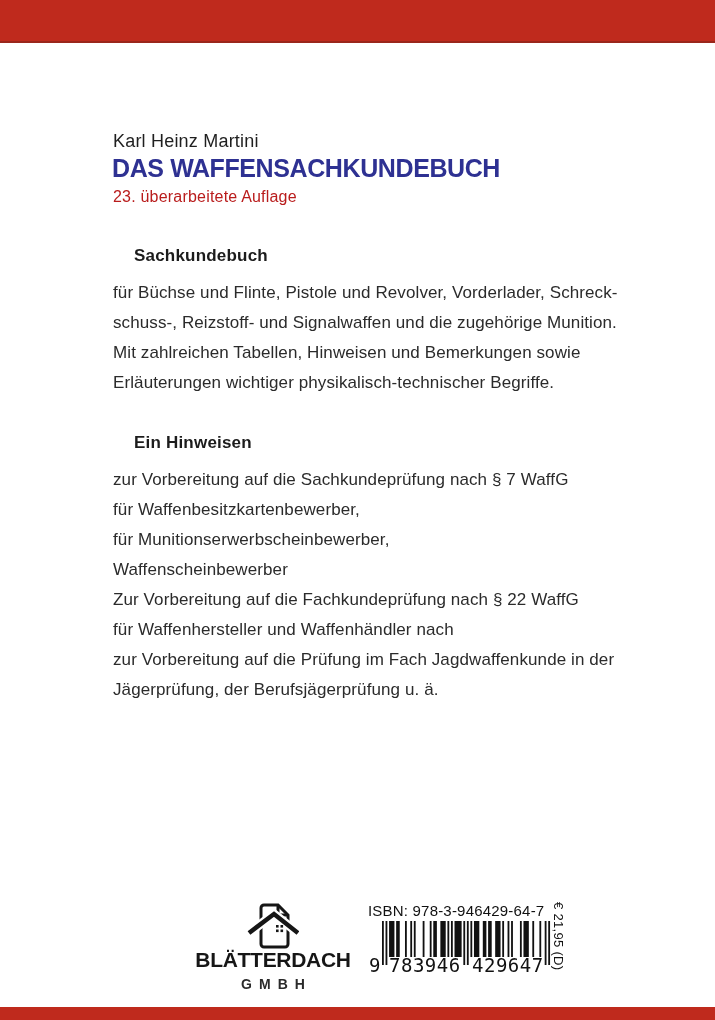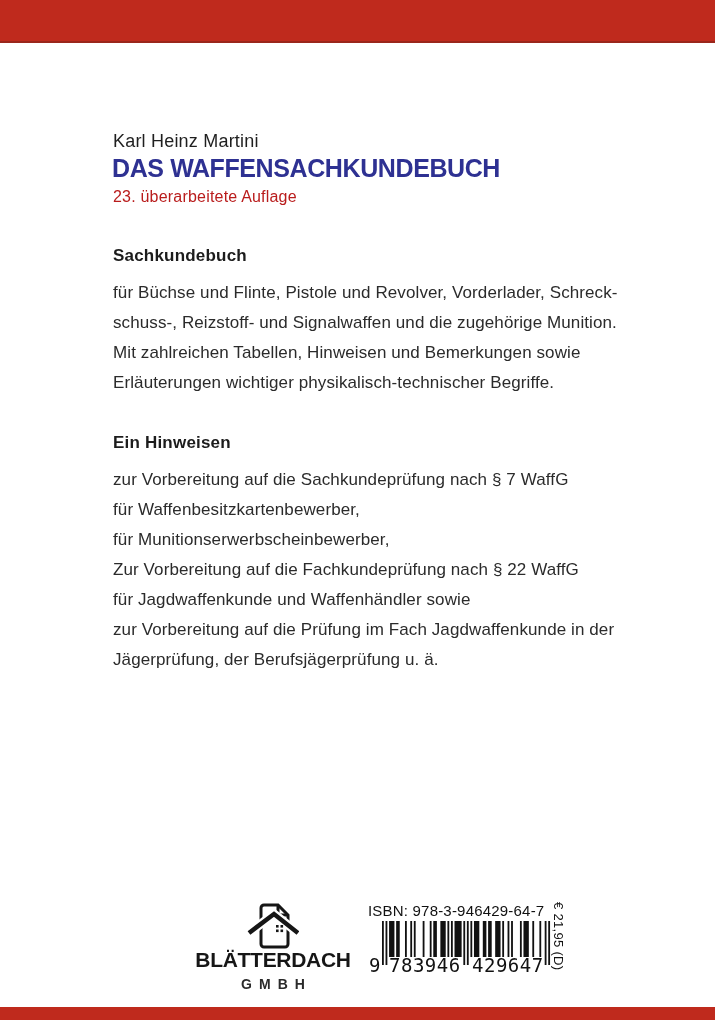--- a/index.html
+++ b/index.html
@@ -28,21 +28,21 @@
   .edition {
     position: absolute; left: 113px; top: 188px;
     font-size: 16px; color: #b91c1c; letter-spacing: 0.2px;
   }
 
   .blurb { position: absolute; left: 113px; width: 510px; color: #2b2b2b; }
   .blurb-1 { top: 245px; }
   .blurb-2 { top: 432px; }
   .blurb .heading {
     font-size: 17px; font-weight: bold; color: #1c1c1c;
-    line-height: 22px; margin-bottom: 11px; letter-spacing: 0.2px;
+    line-height: 22px; margin-bottom: 11px; letter-spacing: 0.2px; margin-left: 21px;
   }
   .blurb .line {
     font-size: 17px; line-height: 30px; letter-spacing: 0.1px; white-space: nowrap;
   }
 
   .footer { position: absolute; left: 0; top: 898px; width: 715px; height: 100px; }
 
   .publisher { position: absolute; left: 192px; top: 0; width: 162px; text-align: center; }
   .publisher-icon { position: absolute; left: 55px; top: 4px; }
   .publisher-name {
@@ -93,22 +93,23 @@
     <div class="line">schuss-, Reizstoff- und Signalwaffen und die zugehörige Munition.</div>
     <div class="line">Mit zahlreichen Tabellen, Hinweisen und Bemerkungen sowie</div>
     <div class="line">Erläuterungen wichtiger physikalisch-technischer Begriffe.</div>
   </div>
 
   <div class="blurb blurb-2">
     <div class="heading">Ein Hinweisen</div>
     <div class="line">zur Vorbereitung auf die Sachkundeprüfung nach § 7 WaffG</div>
     <div class="line">für Waffenbesitzkartenbewerber,</div>
     <div class="line">für Munitionserwerbscheinbewerber,</div>
+    <div class="line">Waffenscheinbewerber</div>
     <div class="line">Zur Vorbereitung auf die Fachkundeprüfung nach § 22 WaffG</div>
-    <div class="line">für Jagdwaffenkunde und Waffenhändler sowie</div>
+    <div class="line">für Waffenhersteller und Waffenhändler nach</div>
     <div class="line">zur Vorbereitung auf die Prüfung im Fach Jagdwaffenkunde in der</div>
     <div class="line">Jägerprüfung, der Berufsjägerprüfung u. ä.</div>
   </div>
 
   <div class="footer">
 
     <div class="publisher">
       <svg class="publisher-icon" width="52" height="50" viewBox="0 0 52 50">
 
         <path d="M17 3 h14 l10 10 v29 a3 3 0 0 1 -3 3 h-21 a3 3 0 0 1 -3 -3 v-36 a3 3 0 0 1 3 -3 z" fill="none" stroke="#161616" stroke-width="3"></path>

